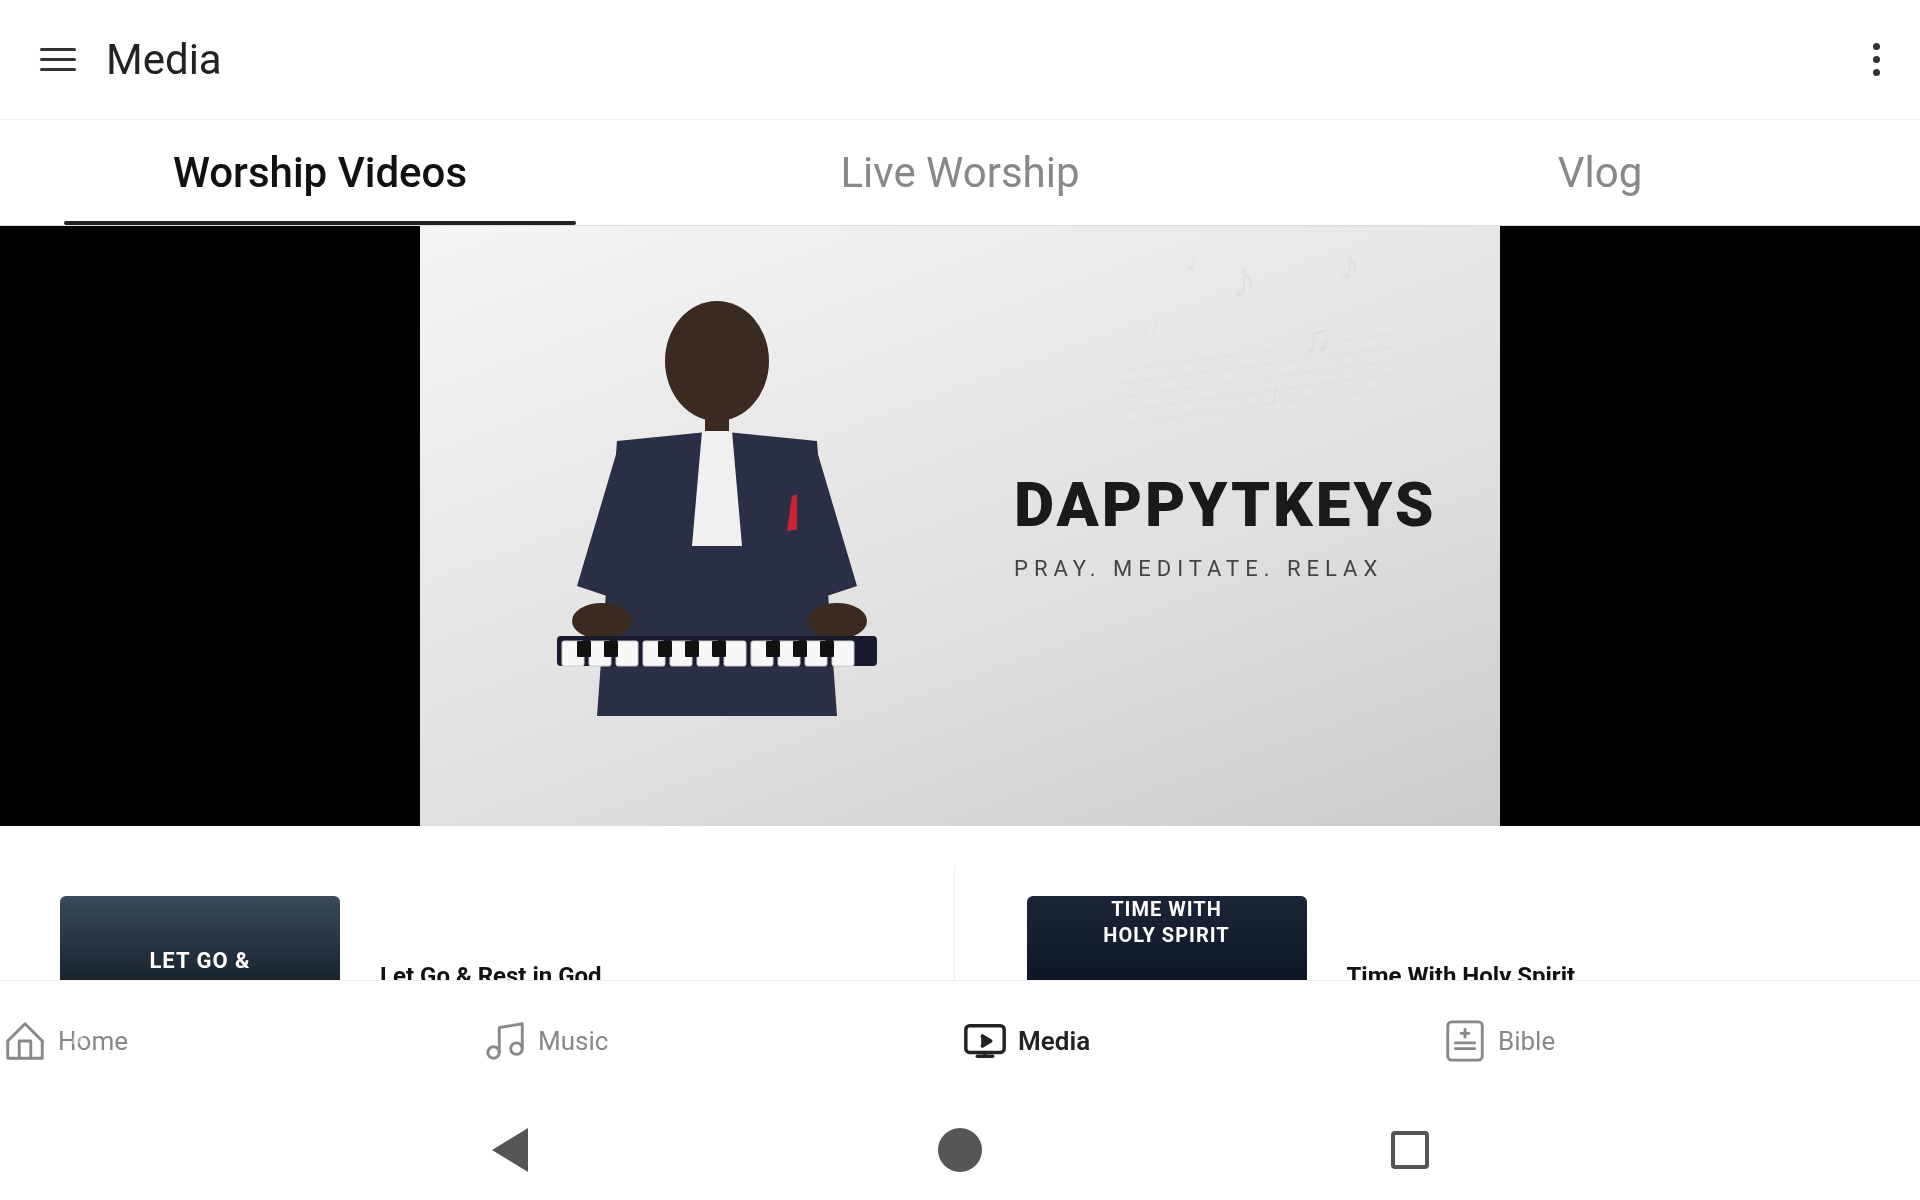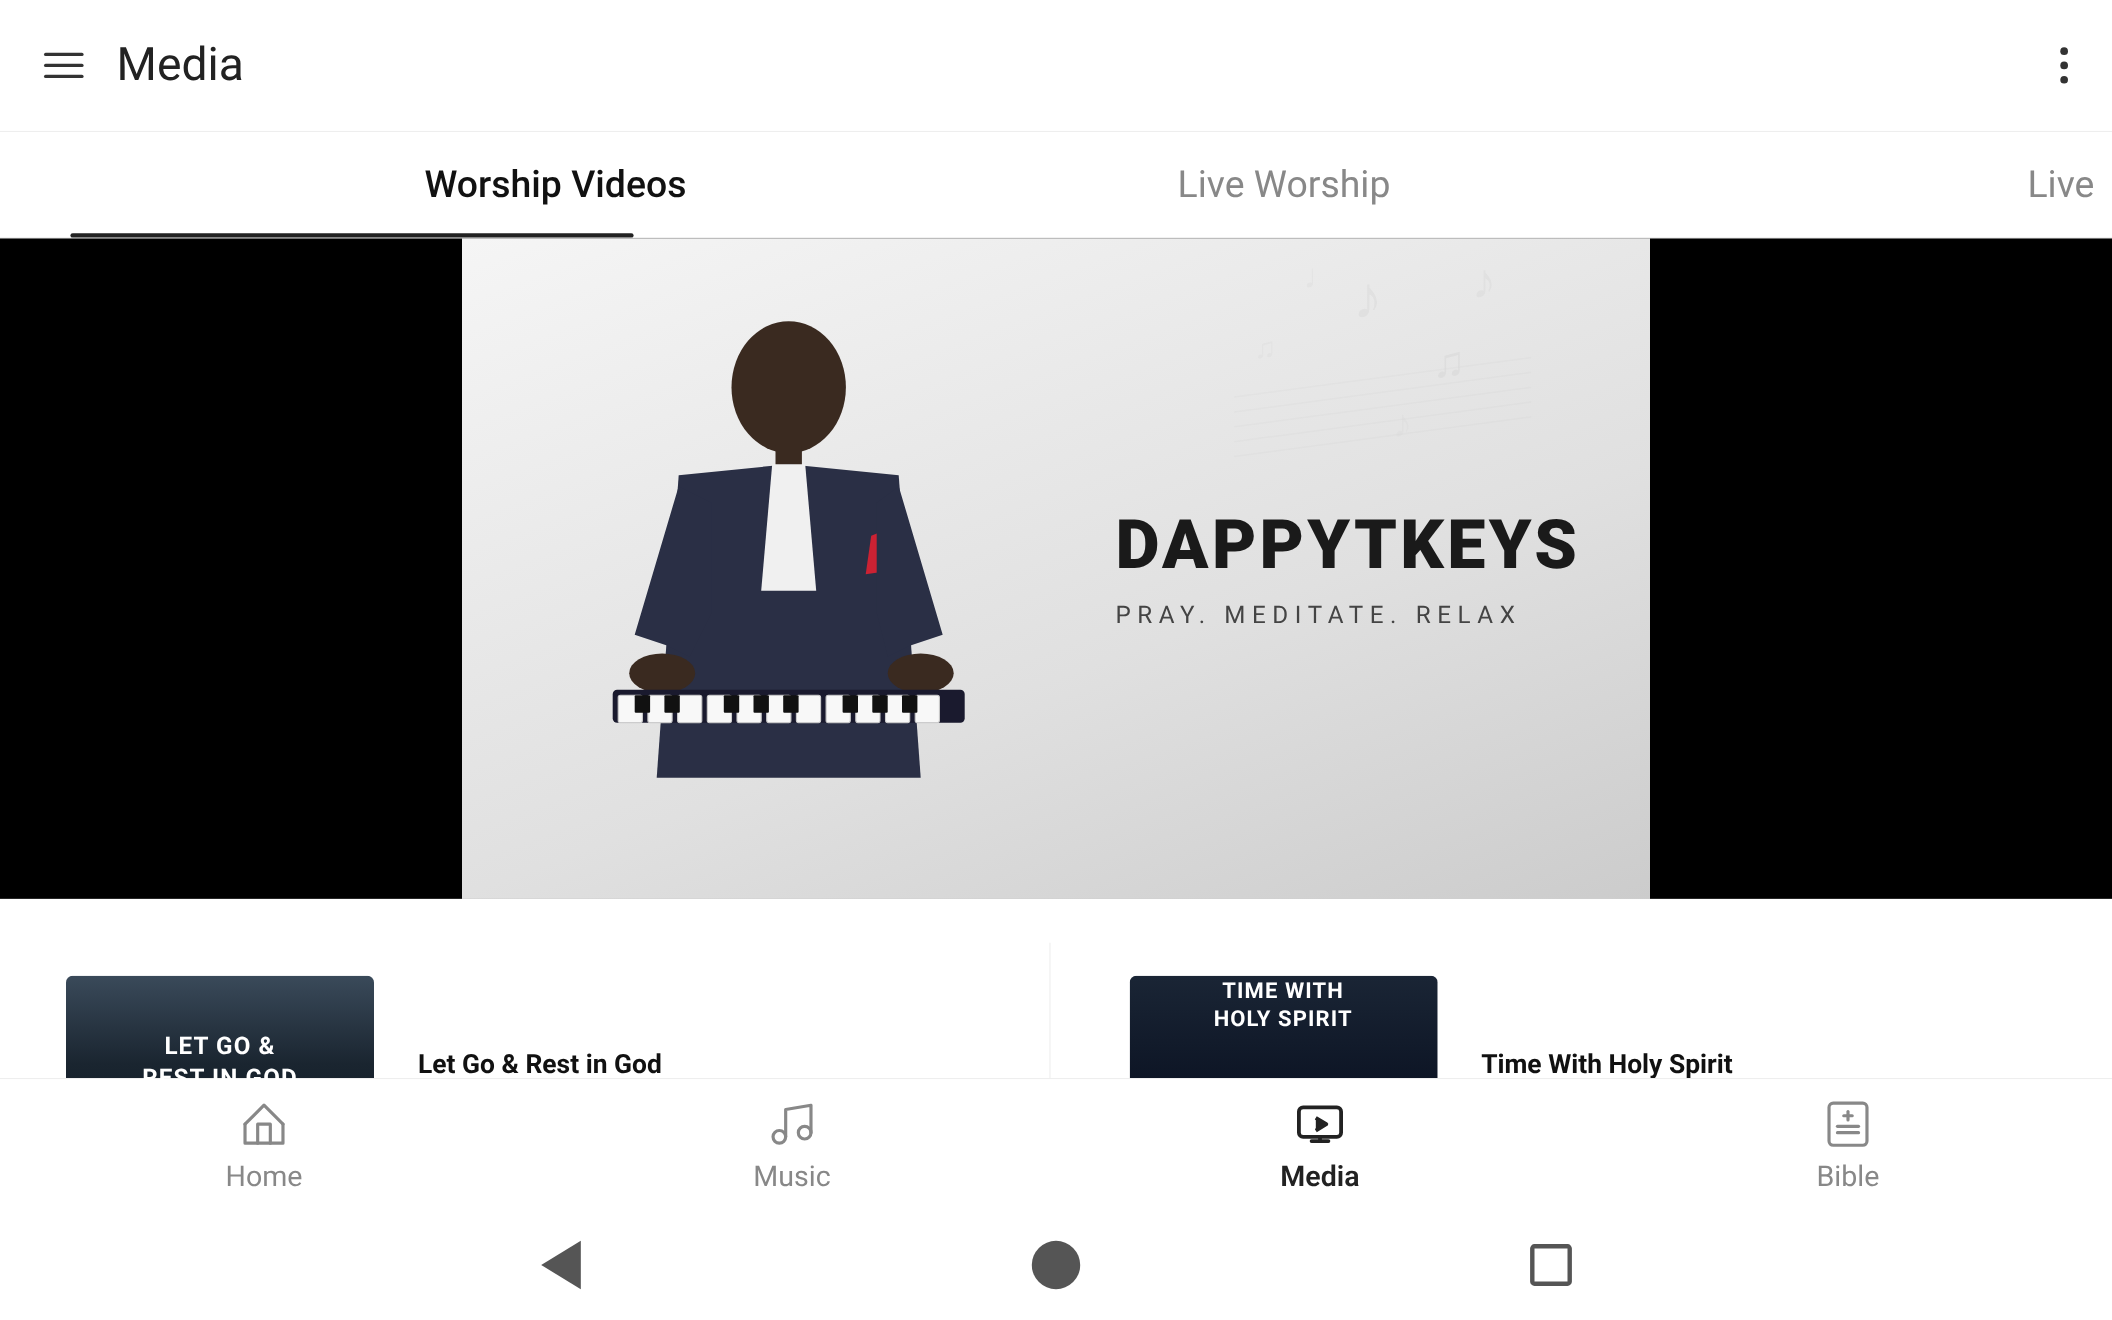--- a/index.html
+++ b/index.html
@@ -61,23 +61,23 @@
     }
 
     
     .tabs {
       display: flex;
       border-bottom: 1px solid #ddd;
       background: #fff;
     }
     .tab {
       flex: 1;
-      text-align: right;
-      padding: 28px 16px;
-      font-size: 34px;
+      text-align: center;
+      padding: 28px 0;
+      font-size: 42px;
       color: #888;
       cursor: pointer;
       position: relative;
     }
     .tab.active {
       color: #111;
       font-weight: 500;
     }
     .tab.active::after {
       content: '';
@@ -292,21 +292,21 @@
       height: 120px;
       background: #fff;
       border-top: 1px solid #eee;
       display: flex;
       align-items: center;
       justify-content: space-around;
     }
 
     .nav-item {
       display: flex;
-      flex-direction: column;
+      flex-direction: row;
       align-items: center;
       gap: 8px;
       cursor: pointer;
       flex: 1;
     }
     .nav-icon {
       width: 50px;
       height: 50px;
       display: flex;
       align-items: center;
@@ -400,21 +400,21 @@
 </div>
 
 <div class="tabs">
   <div class="tab active">
     <span>Worship Videos</span>
   </div>
   <div class="tab">
     <span>Live Worship</span>
   </div>
   <div class="tab">
-    <span>Live</span>
+    <span>Vlog</span>
   </div>
 </div>
 
 <div class="hero-area">
   <div class="hero-side"></div>
   <div class="hero-center">
     <div class="piano-worship-visual">
 
       <svg class="music-notes" viewBox="0 0 400 400" xmlns="http://www.w3.org/2000/svg">
         <text x="200" y="80" font-size="60" fill="#666" opacity="0.4">♪</text>

